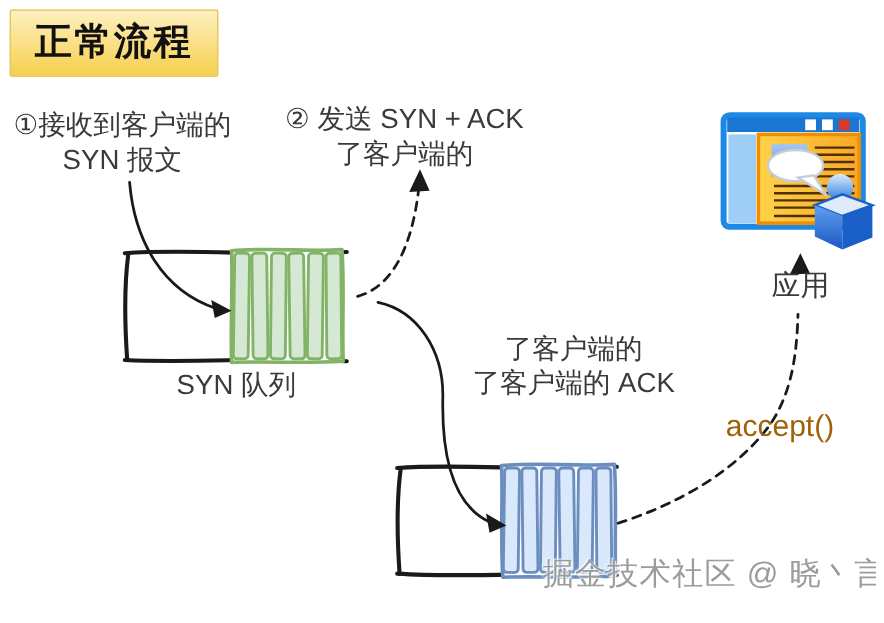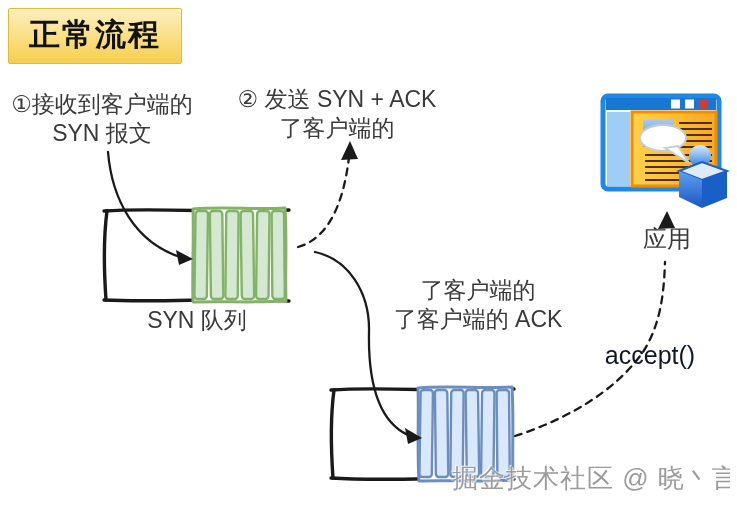--- a/index.html
+++ b/index.html
@@ -19,21 +19,21 @@
   .t{
     position:absolute;text-align:center;color:var(--text,#3a3a3a);
     font-size:23px;line-height:29px;white-space:nowrap;
   }
   .t .ln{display:block;}
   .step1{left:-4px;top:90px;width:212px;}
   .step2{left:220px;top:85px;width:234px;}
   .step3{left:383px;top:276px;width:190px;}
   .syn-label{left:133px;top:306px;width:128px;text-align:center;}
   .accept-label{left:344px;top:487px;width:158px;}
-  .accept-call{left:596px;top:341px;width:108px;font-size:25px;color:#0f172a;}
+  .accept-call{left:596px;top:341px;width:108px;font-size:25px;color:#a16207;}
   .app-label{left:634px;top:224px;width:66px;font-size:24px;}
   .watermark{
     position:absolute;left:452px;top:461px;z-index:5;
     font-size:26px;letter-spacing:1px;white-space:nowrap;
     color:var(--watermark,#9c9c9c);
     text-shadow:1px 1px 1px rgba(255,255,255,.9),-1px -1px 1px rgba(255,255,255,.9);
   }
   .app-icon{position:absolute;left:599px;top:92px;}
   
   .ink{stroke:var(--ink,#1a1a1a);fill:none;stroke-width:3.4;stroke-linecap:round;}

